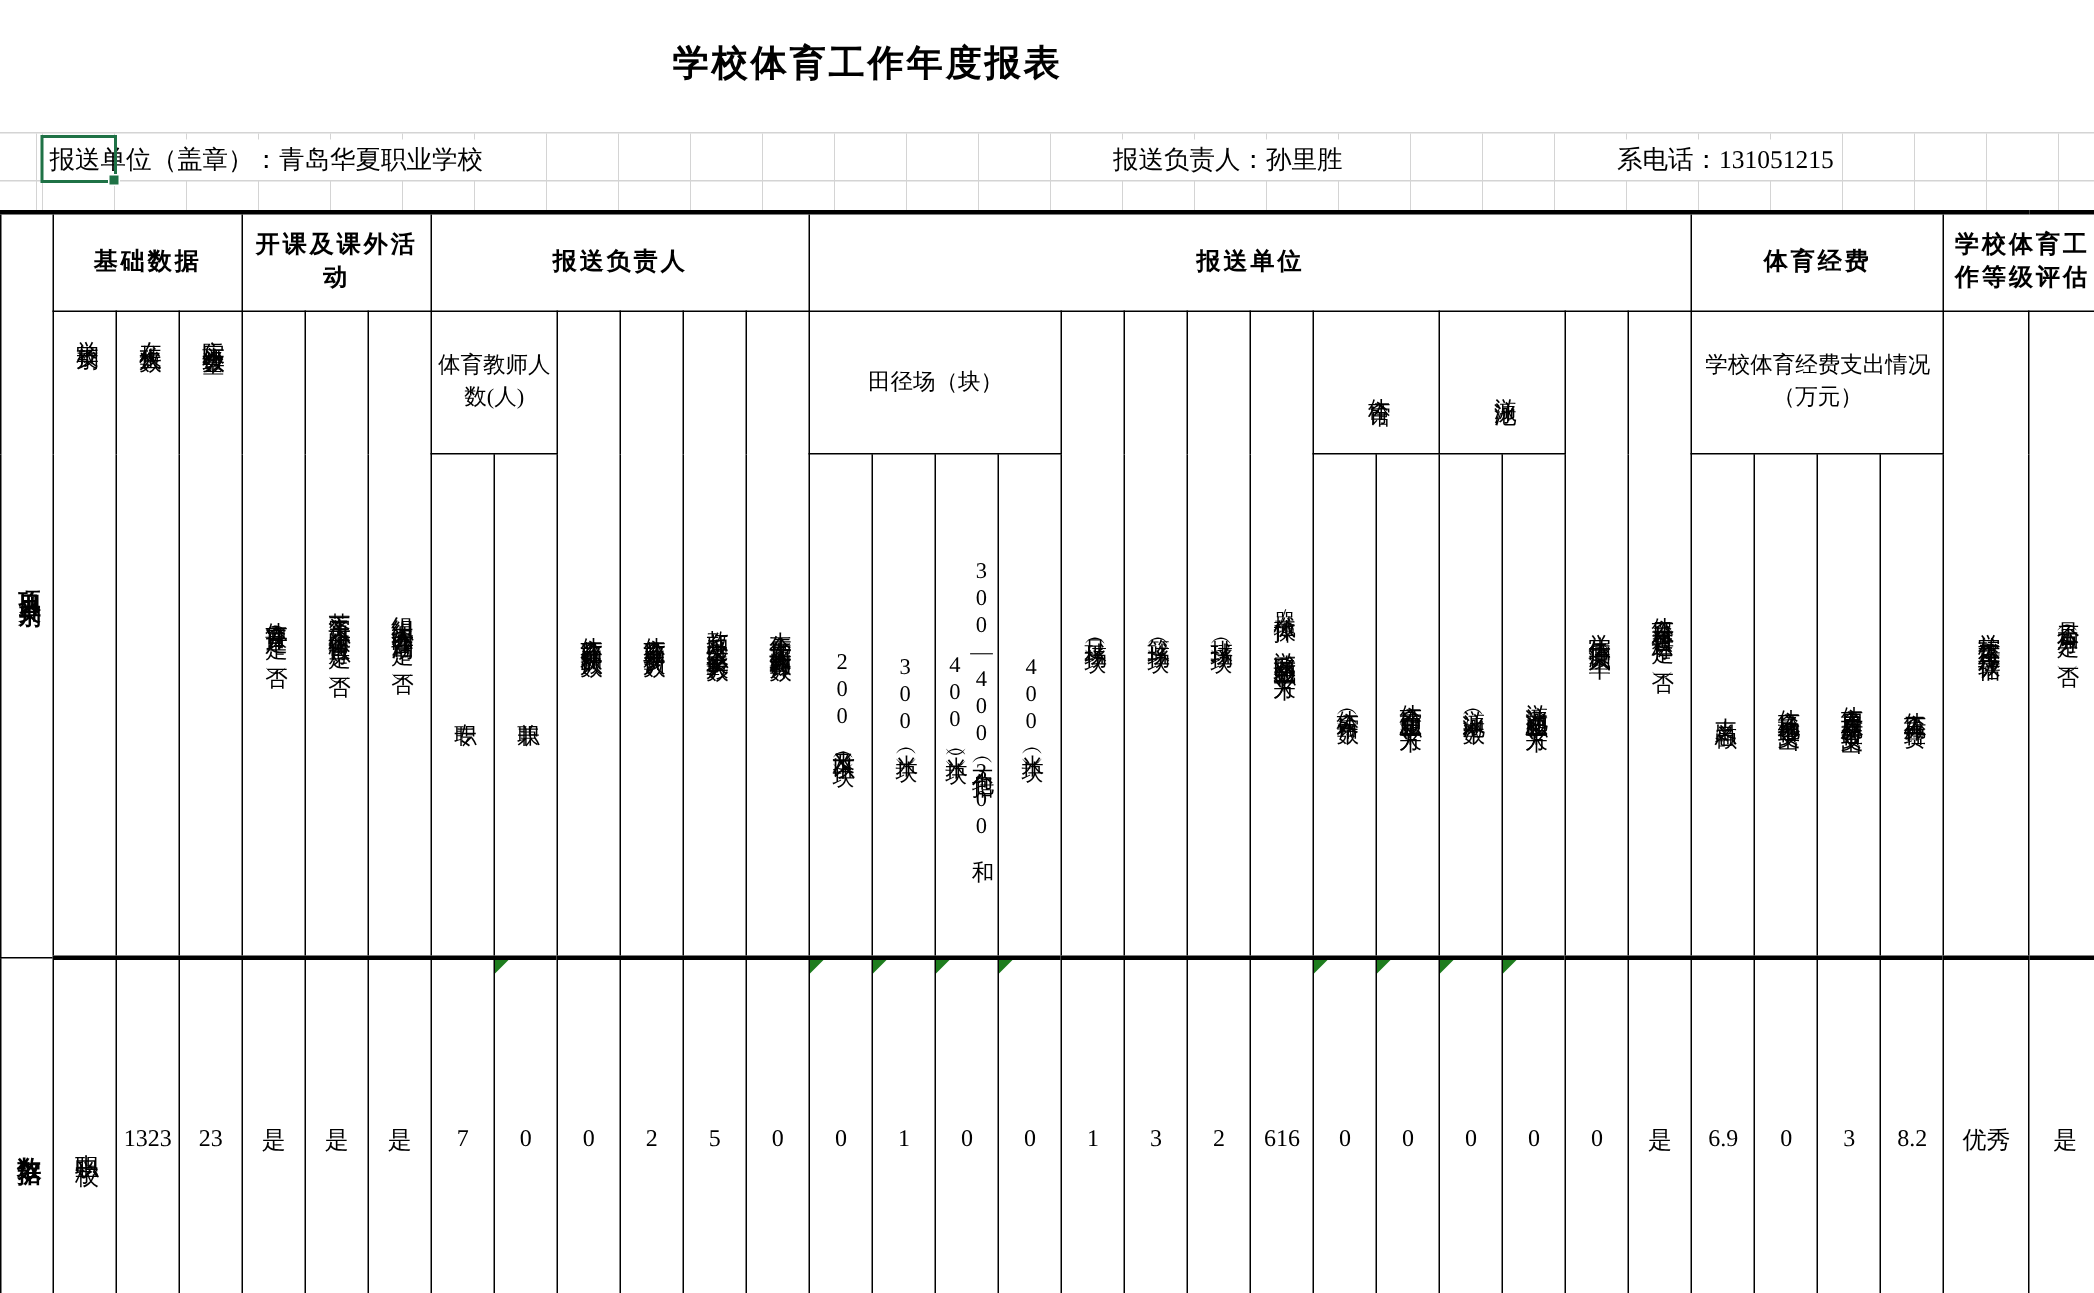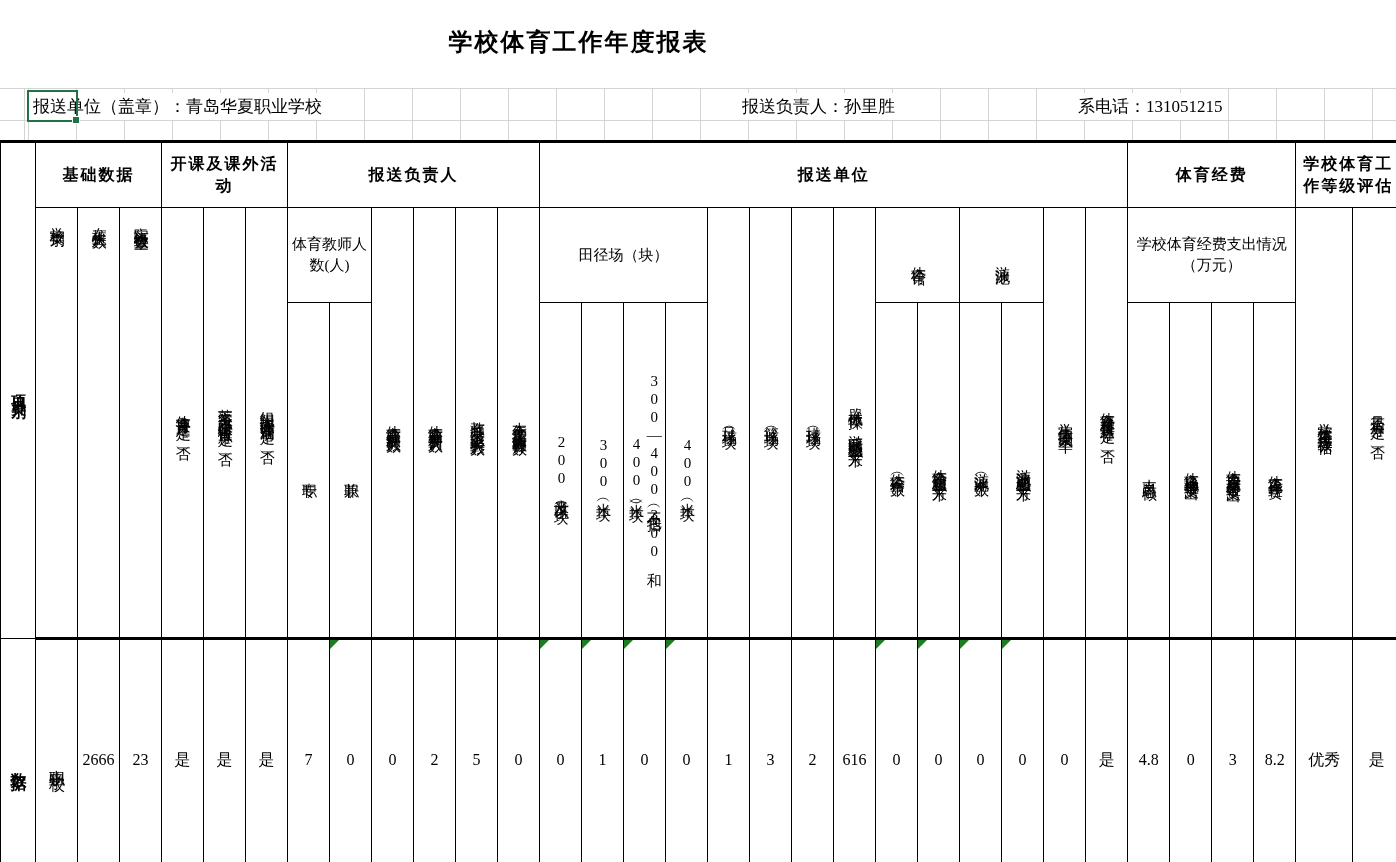--- a/index.html
+++ b/index.html
@@ -179,21 +179,21 @@
   <td><span class="vtxt">游泳池总面积（平方米）</span></td>
   <td><span class="vtxt">支出总额</span></td>
   <td><span class="vtxt">体育场地经费支出</span></td>
   <td><span class="vtxt">体育专用器材经费支出</span></td>
   <td><span class="vtxt">体育工作经费</span></td>
 </tr>
 
 <tr class="rD">
   <td class="rowlab"><span class="vtxt">数据</span></td>
   <td><span class="vtxt">中职学校</span></td>
-  <td><span>2666</span></td>
+  <td><span>1323</span></td>
   <td><span>23</span></td>
   <td><span>是</span></td>
   <td><span>是</span></td>
   <td><span>是</span></td>
   <td><span>7</span></td>
   <td class="flag"><span>0</span></td>
   <td><span>0</span></td>
   <td><span>2</span></td>
   <td><span>5</span></td>
   <td><span>0</span></td>
@@ -204,21 +204,21 @@
   <td><span>1</span></td>
   <td><span>3</span></td>
   <td><span>2</span></td>
   <td><span>616</span></td>
   <td class="flag"><span>0</span></td>
   <td class="flag"><span>0</span></td>
   <td class="flag"><span>0</span></td>
   <td class="flag"><span>0</span></td>
   <td><span>0</span></td>
   <td><span>是</span></td>
-  <td><span>4.8</span></td>
+  <td><span>6.9</span></td>
   <td><span>0</span></td>
   <td><span>3</span></td>
   <td><span>8.2</span></td>
   <td><span>优秀</span></td>
   <td><span>是</span></td>
 </tr>
 </tbody>
     </table>
 </div>
 

